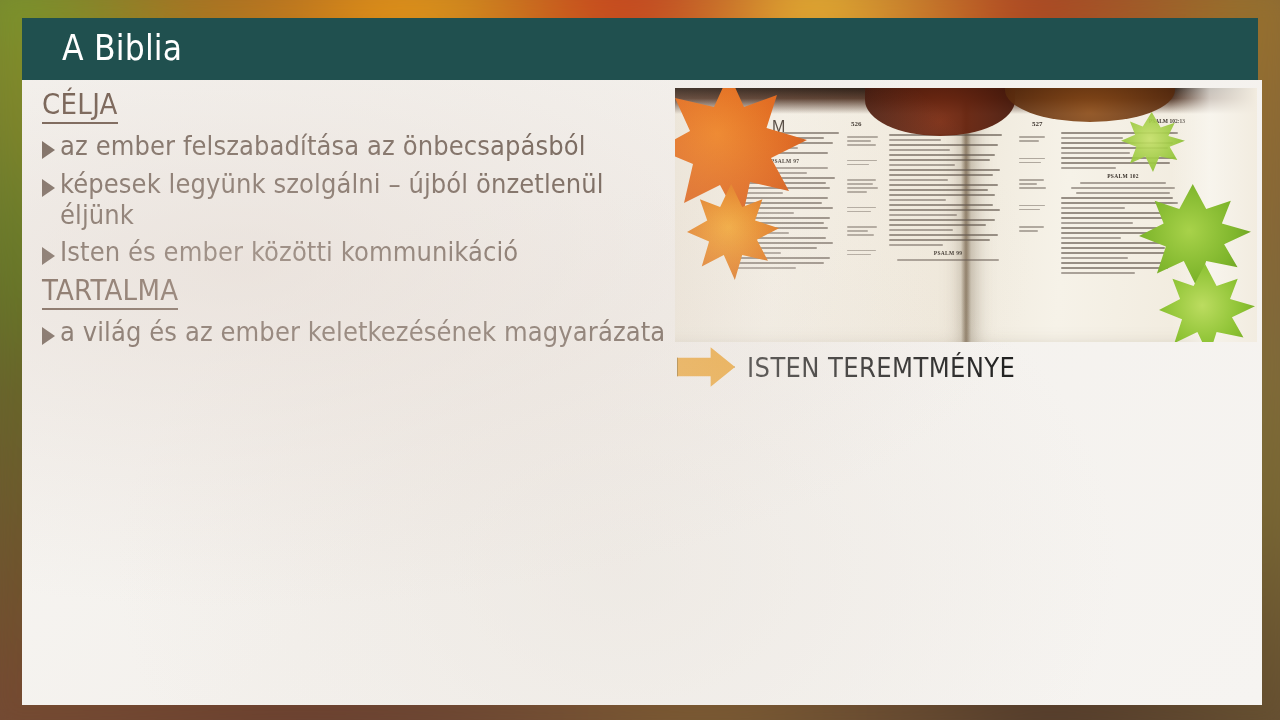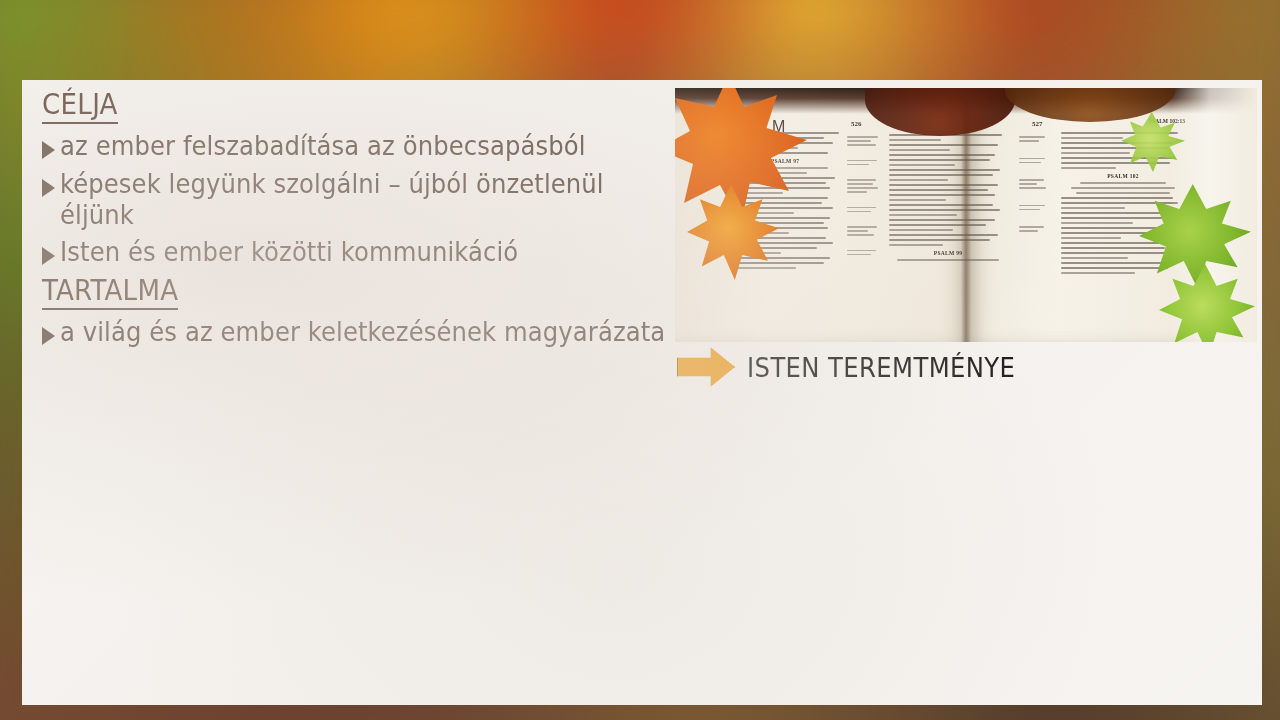--- a/index.html
+++ b/index.html
@@ -276,20 +276,23 @@
     font-family: "DejaVu Sans Condensed", "Liberation Sans Narrow", "Liberation Sans", sans-serif;
   }
 </style>
 </head>
 <body>
 
 <div id="slide-root">
 
   <div id="backdrop"></div>
 
+  <div id="title-banner">
+    <div id="title-text">A Biblia</div>
+  </div>
 
   <div id="content-sheet">
 
     <div id="text-column">
 
       <div class="heading-wrap">
         <div class="section-heading">CÉLJA</div>
       </div>
 
       <div class="bullet-row">

